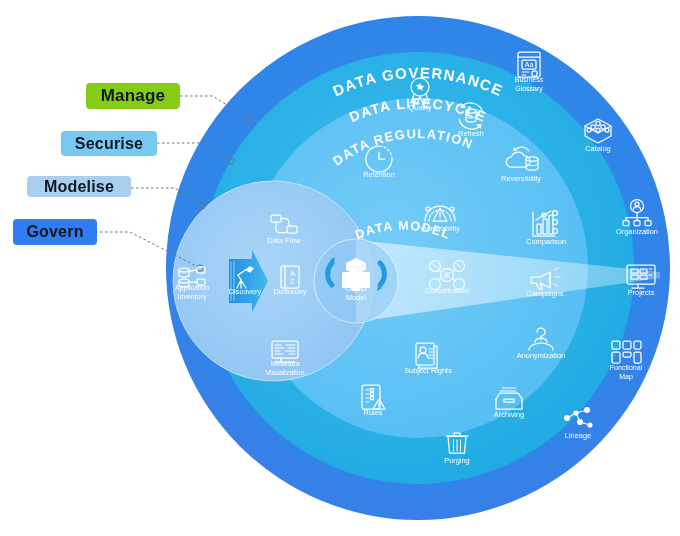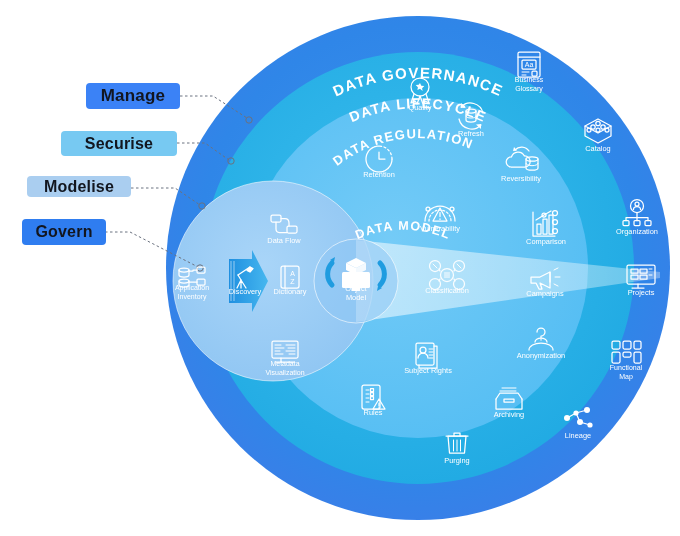--- a/index.html
+++ b/index.html
@@ -5,24 +5,24 @@
   html,body{margin:0;padding:0;background:#ffffff;}
   body{width:680px;height:536px;overflow:hidden;
        font-family:"Liberation Sans","DejaVu Sans",sans-serif;}
   #stage{position:relative;width:680px;height:536px;background:#fff;}
   svg.diagram{position:absolute;left:0;top:0;width:680px;height:536px;}
 
   
   .label-box{position:absolute;border-radius:4px;display:flex;align-items:center;
              justify-content:center;color:#12161f;font-weight:600;
              letter-spacing:.2px;white-space:nowrap;}
-  .lb-manage  {left:86px; top:83px;  width:94px; height:26px; font-size:17px; background:#3b82f6;}
-  .lb-securise{left:61px; top:131px; width:116px; height:25px; font-size:16px; background:#77c9f2;}
+  .lb-manage  {left:86px; top:83px;  width:94px; height:26px; font-size:17px; background:#84cc16;}
+  .lb-securise{left:61px; top:131px; width:96px; height:25px; font-size:16px; background:#77c9f2;}
   .lb-modelise{left:27px; top:176px; width:104px;height:21px; font-size:16px; background:#aacef0;}
-  .lb-govern  {left:22px;  top:219px; width:84px; height:26px; font-size:16px; background:#2f7df0;}
+  .lb-govern  {left:13px;  top:219px; width:84px; height:26px; font-size:16px; background:#2f7df0;}
 
   .ring-title{fill:#ffffff;font-weight:700;letter-spacing:1.3px;}
   .icon-label{fill:#ffffff;font-size:7.4px;text-anchor:middle;
               font-family:"Liberation Sans",sans-serif;}
   .icon-label.sm{font-size:7px;}
   .icn{fill:none;stroke:#ffffff;stroke-width:1.25;stroke-linecap:round;stroke-linejoin:round;}
   .icn-f{fill:#ffffff;stroke:none;}
   .core-icn{fill:#ffffff;stroke:none;}
 </style>
 </head>

